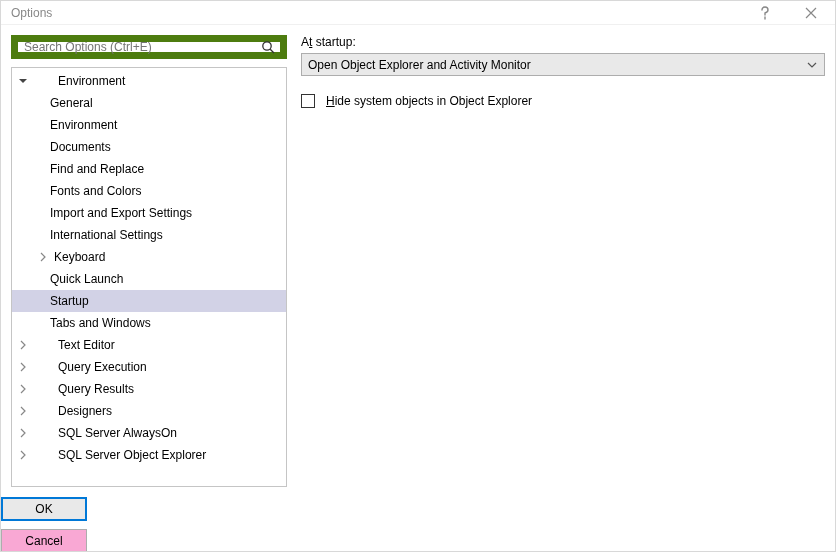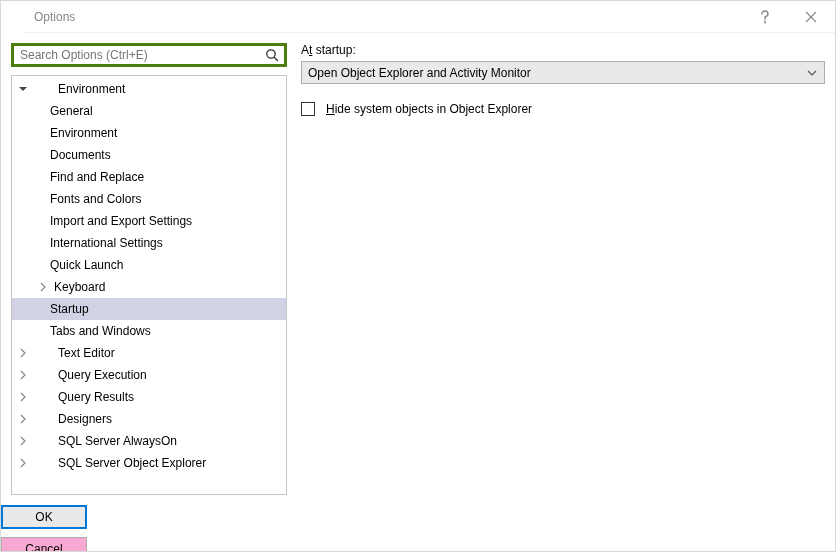--- a/index.html
+++ b/index.html
@@ -7,28 +7,27 @@
       font-family: "Segoe UI", Tahoma, sans-serif;
       font-size: 12px;
       background: #fff;
       color: #000;
       width: 836px;
       height: 552px;
       overflow: hidden;
       border: 1px solid #d8d8d8;
     }
     .titlebar {
-      height: 32px;
+      height: 24px;
       display: flex;
       align-items: center;
       justify-content: space-between;
       padding: 0 4px 0 10px;
       color: #888;
       border-bottom: 1px solid #f0f0f0;
-      margin-left: 23px;
     }
     .titlebar-title { font-size: 12px; }
     .titlebar-controls { display: flex; gap: 6px; align-items: center; }
     .titlebar-btn {
       width: 40px;
       height: 28px;
       display: flex;
       align-items: center;
       justify-content: center;
       color: #888;
@@ -41,21 +40,21 @@
       padding: 10px 10px 0 10px;
       gap: 14px;
     }
     .left-pane {
       width: 276px;
       display: flex;
       flex-direction: column;
     }
     .search-wrap {
       position: relative;
-      border: 3px solid #4d7c0f;
+      border: 7px solid #4d7c0f;
       height: 24px;
       display: flex;
       align-items: center;
       margin-bottom: 8px;
     }
     .search-input {
       flex: 1;
       border: none;
       outline: none;
       padding: 0 6px;
@@ -209,30 +208,30 @@
       </div>
       <div class="tree-item indent-1 indent-2">
         <span class="tree-label label-pad">Fonts and Colors</span>
       </div>
       <div class="tree-item indent-1 indent-2">
         <span class="tree-label label-pad">Import and Export Settings</span>
       </div>
       <div class="tree-item indent-1 indent-2">
         <span class="tree-label label-pad">International Settings</span>
       </div>
+      <div class="tree-item indent-1">
+        <span class="tree-arrow">
+          <svg width="10" height="10" viewBox="0 0 10 10">
+              <path d="M3 1 L7 5 L3 9" stroke="#888" stroke-width="1.2" fill="none"></path>
+            </svg>
+        </span>
+        <span class="tree-label">Keyboard</span>
+      </div>
       <div class="tree-item indent-1 indent-2">
         <span class="tree-label label-pad">Quick Launch</span>
-      </div>
-      <div class="tree-item indent-1">
-        <span class="tree-arrow">
-          <svg width="10" height="10" viewBox="0 0 10 10">
-              <path d="M3 1 L7 5 L3 9" stroke="#888" stroke-width="1.2" fill="none"></path>
-            </svg>
-        </span>
-        <span class="tree-label">Keyboard</span>
       </div>
       <div class="tree-item indent-1 indent-2 selected">
         <span class="tree-label label-pad">Startup</span>
       </div>
       <div class="tree-item indent-1 indent-2">
         <span class="tree-label label-pad">Tabs and Windows</span>
       </div>
 
       <div class="tree-item indent-0">
         <span class="tree-arrow">

